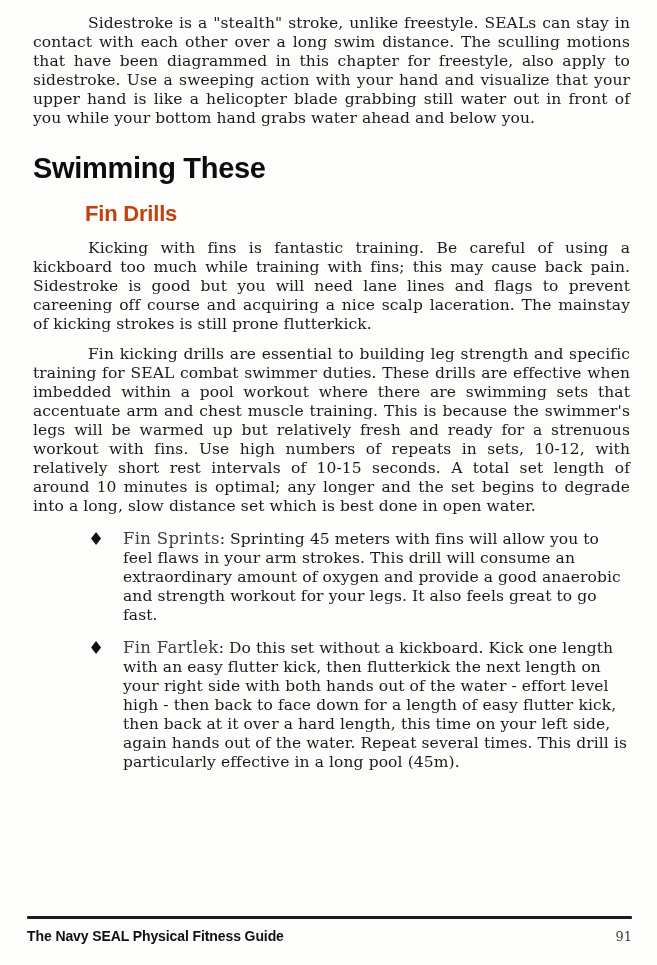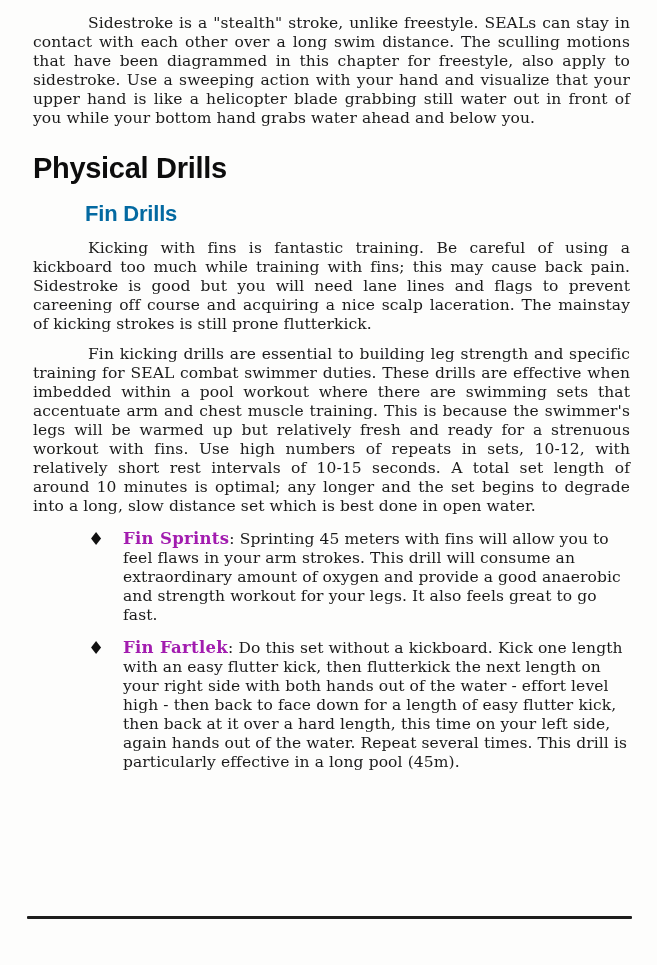--- a/index.html
+++ b/index.html
@@ -33,21 +33,21 @@
     line-height: 32px;
     color: #0d0d0d;
     margin: 24px 0 0 0;
     letter-spacing: -0.3px;
   }
   .subsection-heading {
     font-family: "Liberation Sans", sans-serif;
     font-weight: bold;
     font-size: 22px;
     line-height: 25px;
-    color: #0369a1;
+    color: #c2410c;
     margin: 17px 0 13px 52px;
     letter-spacing: -0.2px;
   }
   .para-after-heading { margin-top: 8px; }
   .para-last { margin-bottom: 13px; margin-top: 8px; }
   .drill-list {
     list-style: none;
     margin: 0;
     padding: 0 0 0 55px;
   }
@@ -62,24 +62,24 @@
     font-size: 18px;
     line-height: 19px;
     color: #111;
   }
   .drill-body {
     flex: 1 1 auto;
     text-align: left;
     letter-spacing: 0.1px;
   }
   .drill-label {
-    font-weight: bold;
+    font-weight: normal;
     font-size: 16.5px;
     letter-spacing: 0.3px;
-    color: #a21caf;
+    color: #404040;
   }
   .page-footer {
     position: absolute;
     left: 27px;
     right: 25px;
     top: 916px;
   }
   .footer-rule {
     height: 3px;
     background: #1d1d1d;
@@ -105,36 +105,40 @@
   }
 </style>
 </head>
 <body>
 
 <div class="page">
 
   <p class="body-para">Sidestroke is a "stealth" stroke, unlike freestyle. SEALs can stay in contact with each other over a long swim distance. The sculling motions that have been diagrammed in this chapter for freestyle, also apply to sidestroke. Use a sweeping action with your hand and visualize that your upper hand is like a helicopter blade grabbing still water out in front of you while your bottom hand grabs water ahead and below you.</p>
 
 
-  <h1 class="section-heading">Physical Drills</h1>
+  <h1 class="section-heading">Swimming These</h1>
 
   <h2 class="subsection-heading">Fin Drills</h2>
 
   <p class="body-para para-after-heading">Kicking with fins is fantastic training. Be careful of using a kickboard too much while training with fins; this may cause back pain. Sidestroke is good but you will need lane lines and flags to prevent careening off course and acquiring a nice scalp laceration. The mainstay of kicking strokes is still prone flutterkick.</p>
 
   <p class="body-para para-last">Fin kicking drills are essential to building leg strength and specific training for SEAL combat swimmer duties. These drills are effective when imbedded within a pool workout where there are swimming sets that accentuate arm and chest muscle training. This is because the swimmer's legs will be warmed up but relatively fresh and ready for a strenuous workout with fins. Use high numbers of repeats in sets, 10-12, with relatively short rest intervals of 10-15 seconds. A total set length of around 10 minutes is optimal; any longer and the set begins to degrade into a long, slow distance set which is best done in open water.</p>
 
   <ul class="drill-list">
     <li class="drill-item">
       <span class="bullet-mark">♦</span>
       <span class="drill-body"><span class="drill-label">Fin Sprints</span><span>: Sprinting 45 meters with fins will allow you to feel flaws in your arm strokes. This drill will consume an extraordinary amount of oxygen and provide a good anaerobic and strength workout for your legs. It also feels great to go fast.</span></span>
     </li>
     <li class="drill-item">
       <span class="bullet-mark">♦</span>
       <span class="drill-body"><span class="drill-label">Fin Fartlek</span><span>: Do this set without a kickboard. Kick one length with an easy flutter kick, then flutterkick the next length on your right side with both hands out of the water - effort level high - then back to face down for a length of easy flutter kick, then back at it over a hard length, this time on your left side, again hands out of the water. Repeat several times. This drill is particularly effective in a long pool (45m).</span></span>
     </li>
   </ul>
 
   <div class="page-footer">
     <div class="footer-rule"></div>
+    <div class="footer-row">
+      <span class="footer-title">The Navy SEAL Physical Fitness Guide</span>
+      <span class="footer-page">91</span>
+    </div>
   </div>
 
 </div>
 
 </body></html>

